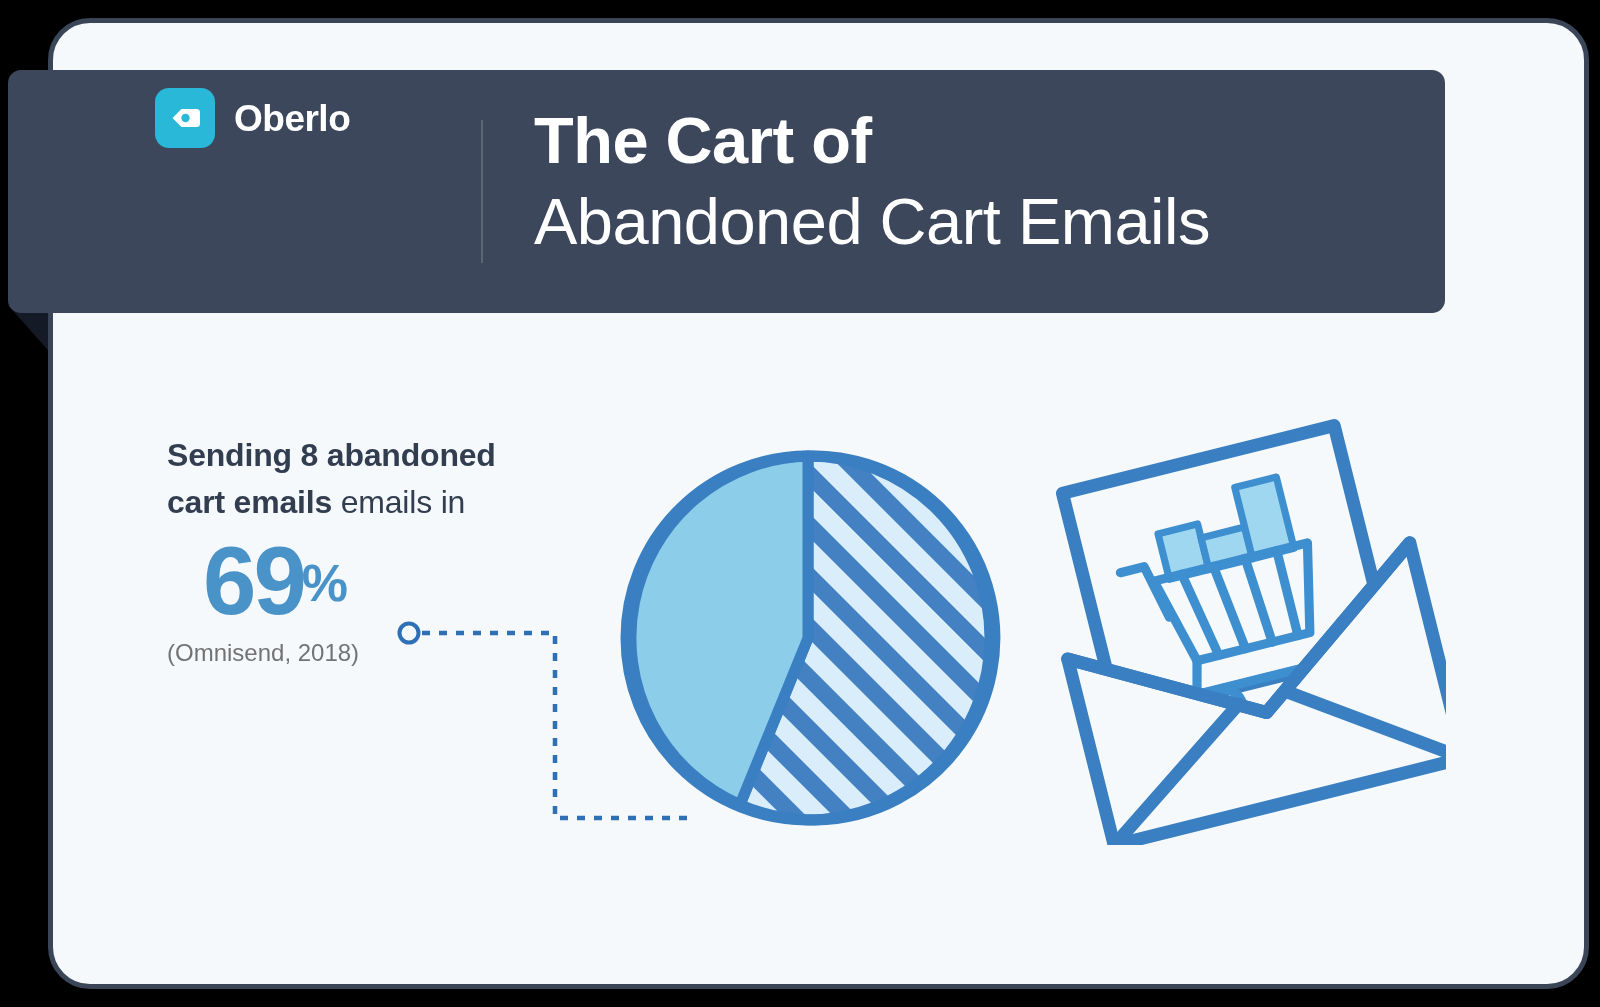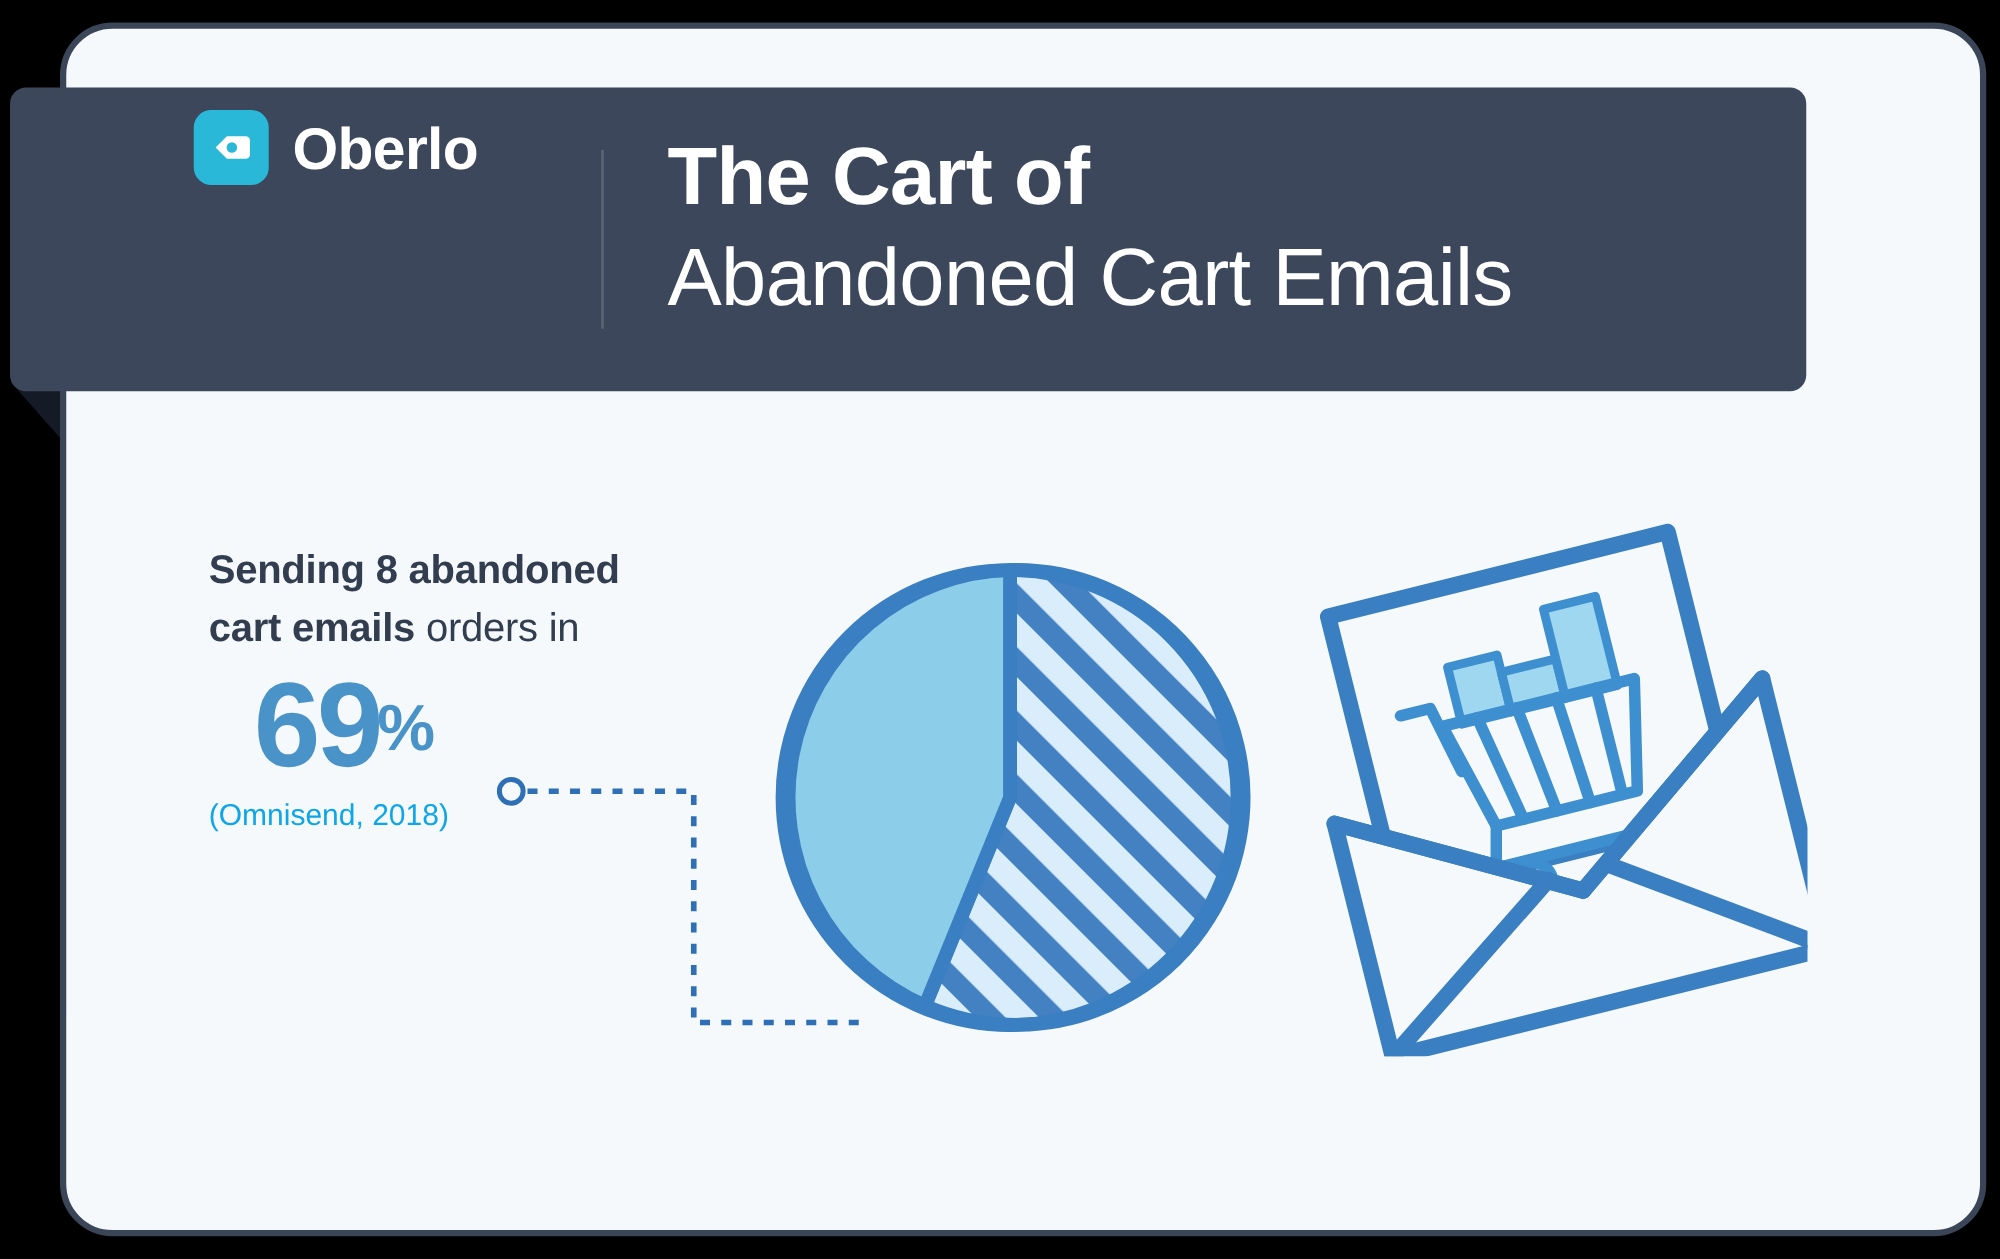--- a/index.html
+++ b/index.html
@@ -64,21 +64,21 @@
     width: 60px;
     height: 60px;
     border-radius: 14px;
     background: #29b8d8;
     position: relative;
     flex: none;
   }
   .logo-mark svg { position: absolute; left: 0; top: 0; }
   .logo-word {
     color: #ffffff;
-    font-size: 47px;
+    font-size: 37px;
     font-weight: 700;
     letter-spacing: -0.5px;
     line-height: 1;
     white-space: nowrap;
   }
   .banner-divider {
     position: absolute;
     left: 481px;
     top: 120px;
     width: 2px;
@@ -151,21 +151,21 @@
   .stat-tail {
     font-size: 32px;
     line-height: 1.42;
     color: #323e4f;
     font-weight: 400;
     letter-spacing: -0.2px;
     margin-top: 4px;
   }
   .stat-source {
     font-size: 24px;
-    color: #0ea5e9;
+    color: #737373;
     font-weight: 400;
     margin-top: 0;
   }
 
   
   .connector {
     position: absolute;
     left: 395px;
     top: 600px;
     pointer-events: none;
@@ -207,21 +207,21 @@
   </div>
 
   <div class="banner-divider"></div>
 
   <div class="banner-title">
     <span class="title-line1">The Cart of</span>
     <span class="title-line2">Abandoned Cart Emails</span>
   </div>
 
   <div class="stat-block">
-    <div class="stat-lead"><b>Sending 8 abandoned cart emails</b><span class="reg"> orders in</span></div>
+    <div class="stat-lead"><b>Sending 8 abandoned cart emails</b><span class="reg"> emails in</span></div>
 
     <div class="stat-number-row">
       <span class="stat-number">69</span>
       <span class="stat-pct">%</span>
     </div>
 
     <div class="stat-source">(Omnisend, 2018)</div>
   </div>
 
   <div class="connector">

